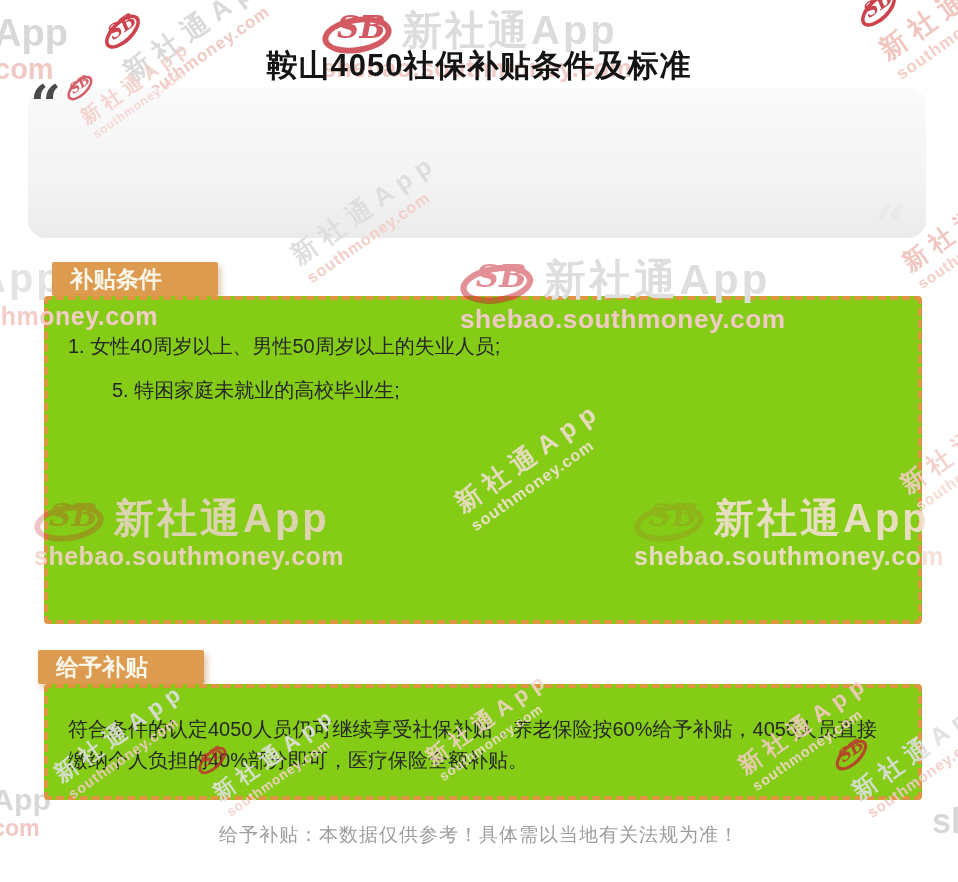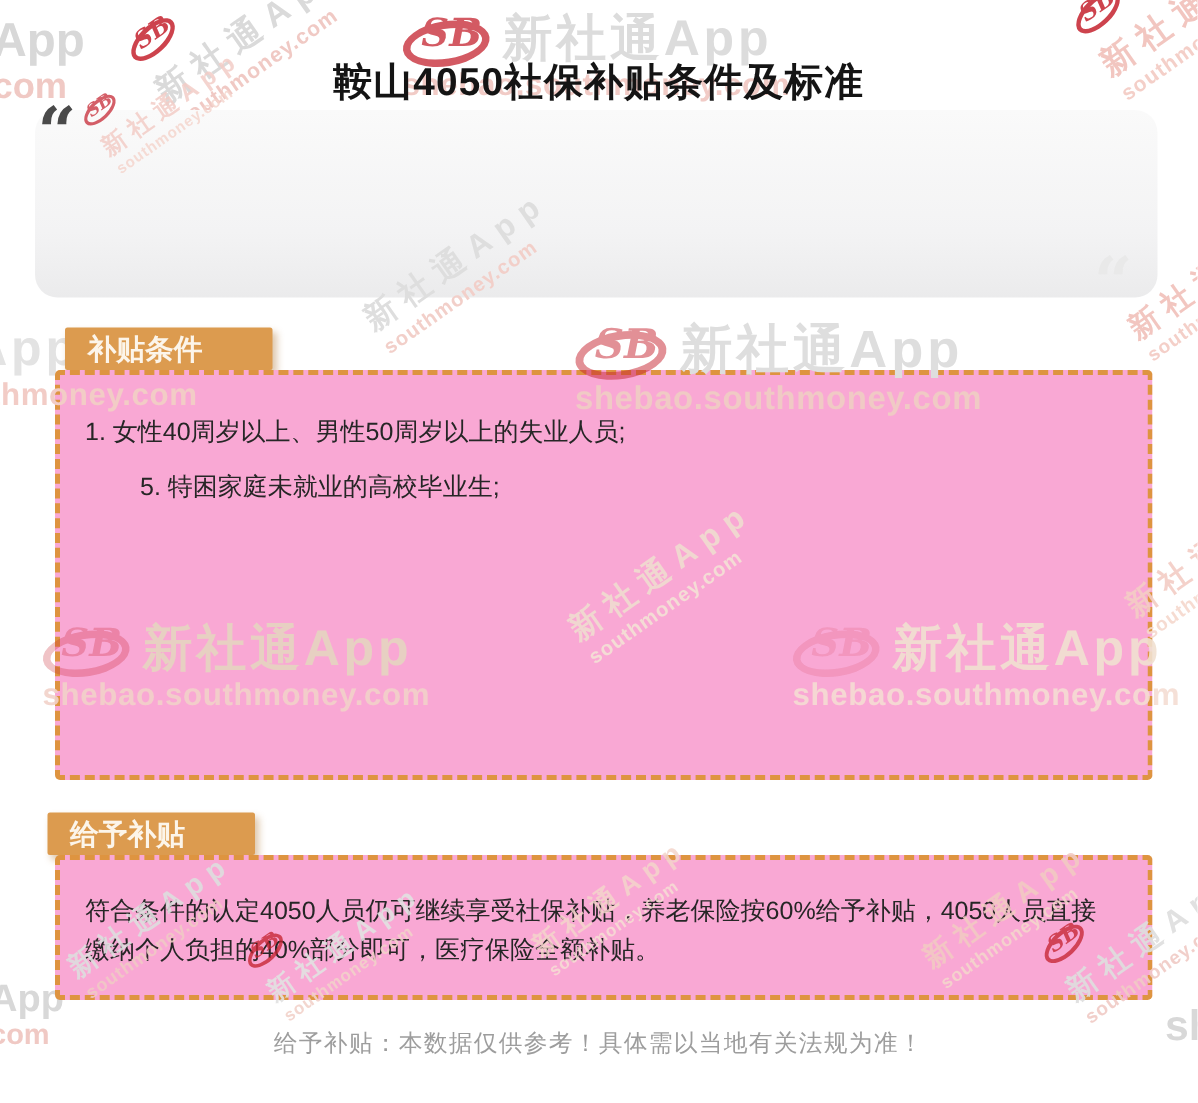--- a/index.html
+++ b/index.html
@@ -31,21 +31,21 @@
   .section-header{
     position:absolute;width:166px;height:34px;box-sizing:border-box;
     background:#DC9B4F;color:#FCF5EA;font-size:23px;font-weight:700;
     line-height:34px;padding-left:18px;border-radius:2px;
     box-shadow:3px 4px 6px rgba(168,108,38,.38);z-index:2;
   }
   #hdr1{left:38px;top:262px;margin-left:14px;}
   #hdr2{left:38px;top:650px;}
   .dash-box{
     position:absolute;left:44px;width:878px;box-sizing:border-box;
-    border:4px dashed #DE9440;background:#f9a8d4;border-radius:4px;z-index:2;
+    border:4px dashed #DE9440;background:#84cc16;border-radius:4px;z-index:2;
   }
   #box1{top:296px;height:328px;padding:36px 20px 0 20px;}
   #box2{top:684px;height:116px;padding:26px 24px 0 20px;}
   .cond-item{
     font-size:20px;line-height:21px;color:#262626;
     margin:0 0 23px 44px;white-space:nowrap;
   }
   .cond-item.li-first{margin-left:0;}
   .std-text{
     margin:0;font-size:20px;line-height:31px;color:#262626;

